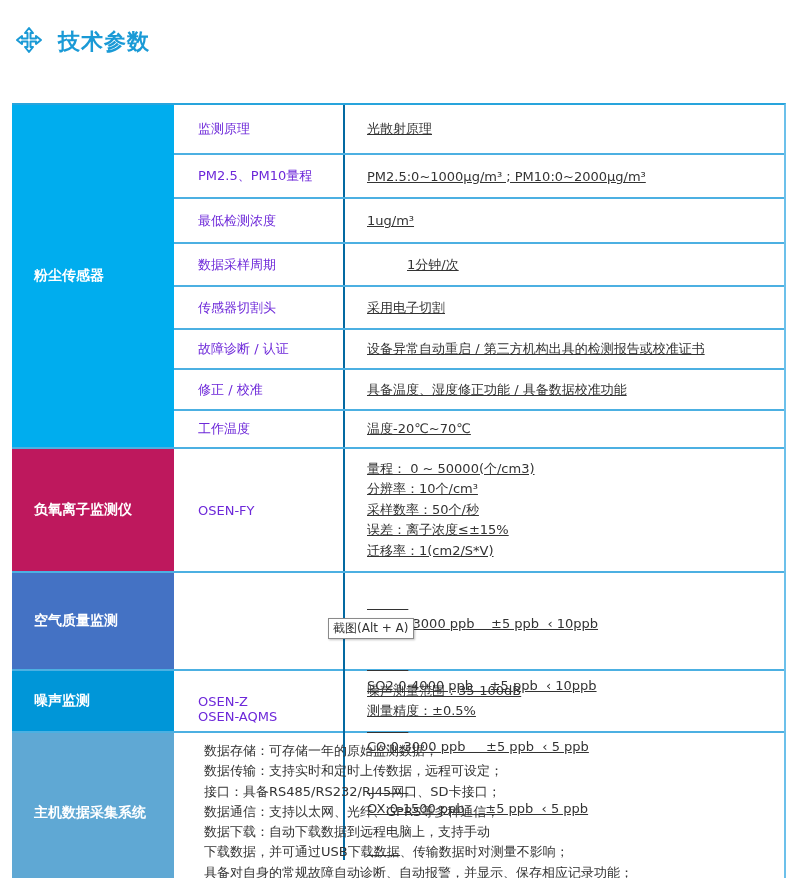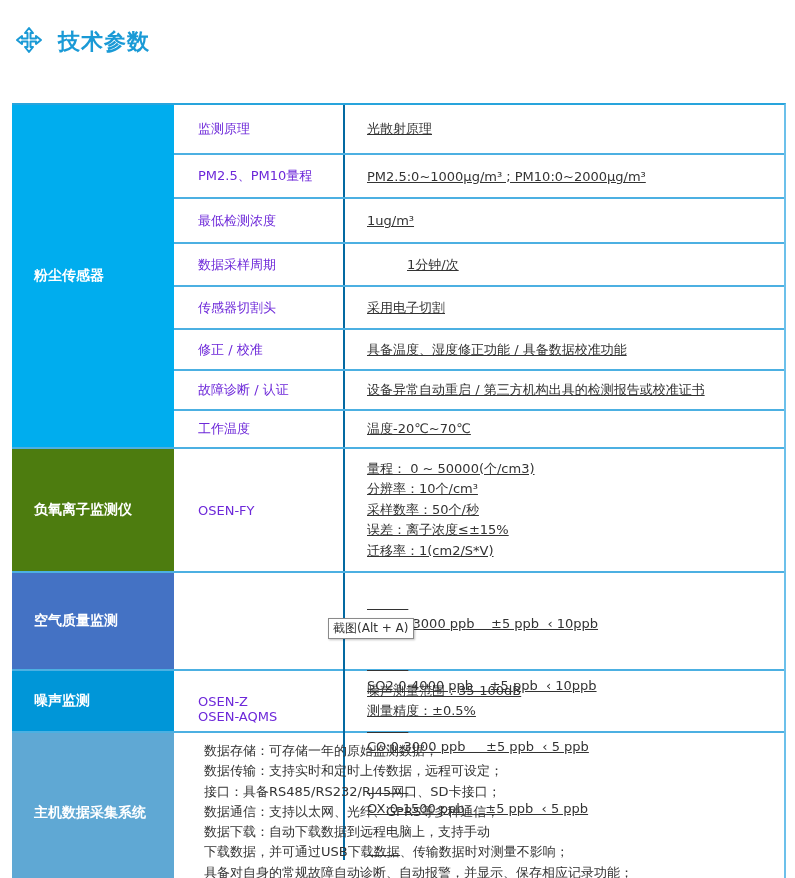--- a/index.html
+++ b/index.html
@@ -55,37 +55,37 @@
         <div class="c2">1ug/m³</div>
       </div>
       <div class="row" style="height:41px;gap:40px;">
         <div class="c1">数据采样周期</div>
         <div class="c2">1分钟/次</div>
       </div>
       <div class="row" style="height:41px;">
         <div class="c1">传感器切割头</div>
         <div class="c2">采用电子切割</div>
       </div>
+      <div class="row" style="height:38px;">
+        <div class="c1">故障诊断 / 认证</div>
+        <div class="c2">设备异常自动重启 / 第三方机构出具的检测报告或校准证书</div>
+      </div>
       <div class="row" style="height:39px;">
         <div class="c1">修正 / 校准</div>
         <div class="c2">具备温度、湿度修正功能 / 具备数据校准功能</div>
-      </div>
-      <div class="row" style="height:38px;">
-        <div class="c1">故障诊断 / 认证</div>
-        <div class="c2">设备异常自动重启 / 第三方机构出具的检测报告或校准证书</div>
       </div>
       <div class="row" style="height:36px;">
         <div class="c1">工作温度</div>
         <div class="c2">温度-20℃~70℃</div>
       </div>
     </div>
   </div>
 
   <div class="group" style="height:122px;">
-    <div class="cat" style="background:#4d7c0f;">负氧离子监测仪</div>
+    <div class="cat" style="background:#be185d;">负氧离子监测仪</div>
     <div class="rows">
       <div class="row" style="flex:1;">
         <div class="c1">OSEN-FY</div>
         <div class="c2">
             <div class="lines">
           <div>量程： 0 ~ 50000(个/cm3)</div>
           <div>分辨率：10个/cm³</div>
           <div>采样数率：50个/秒</div>
           <div>误差：离子浓度≤±15%</div>
           <div>迁移率：1(cm2/S*V)</div>

